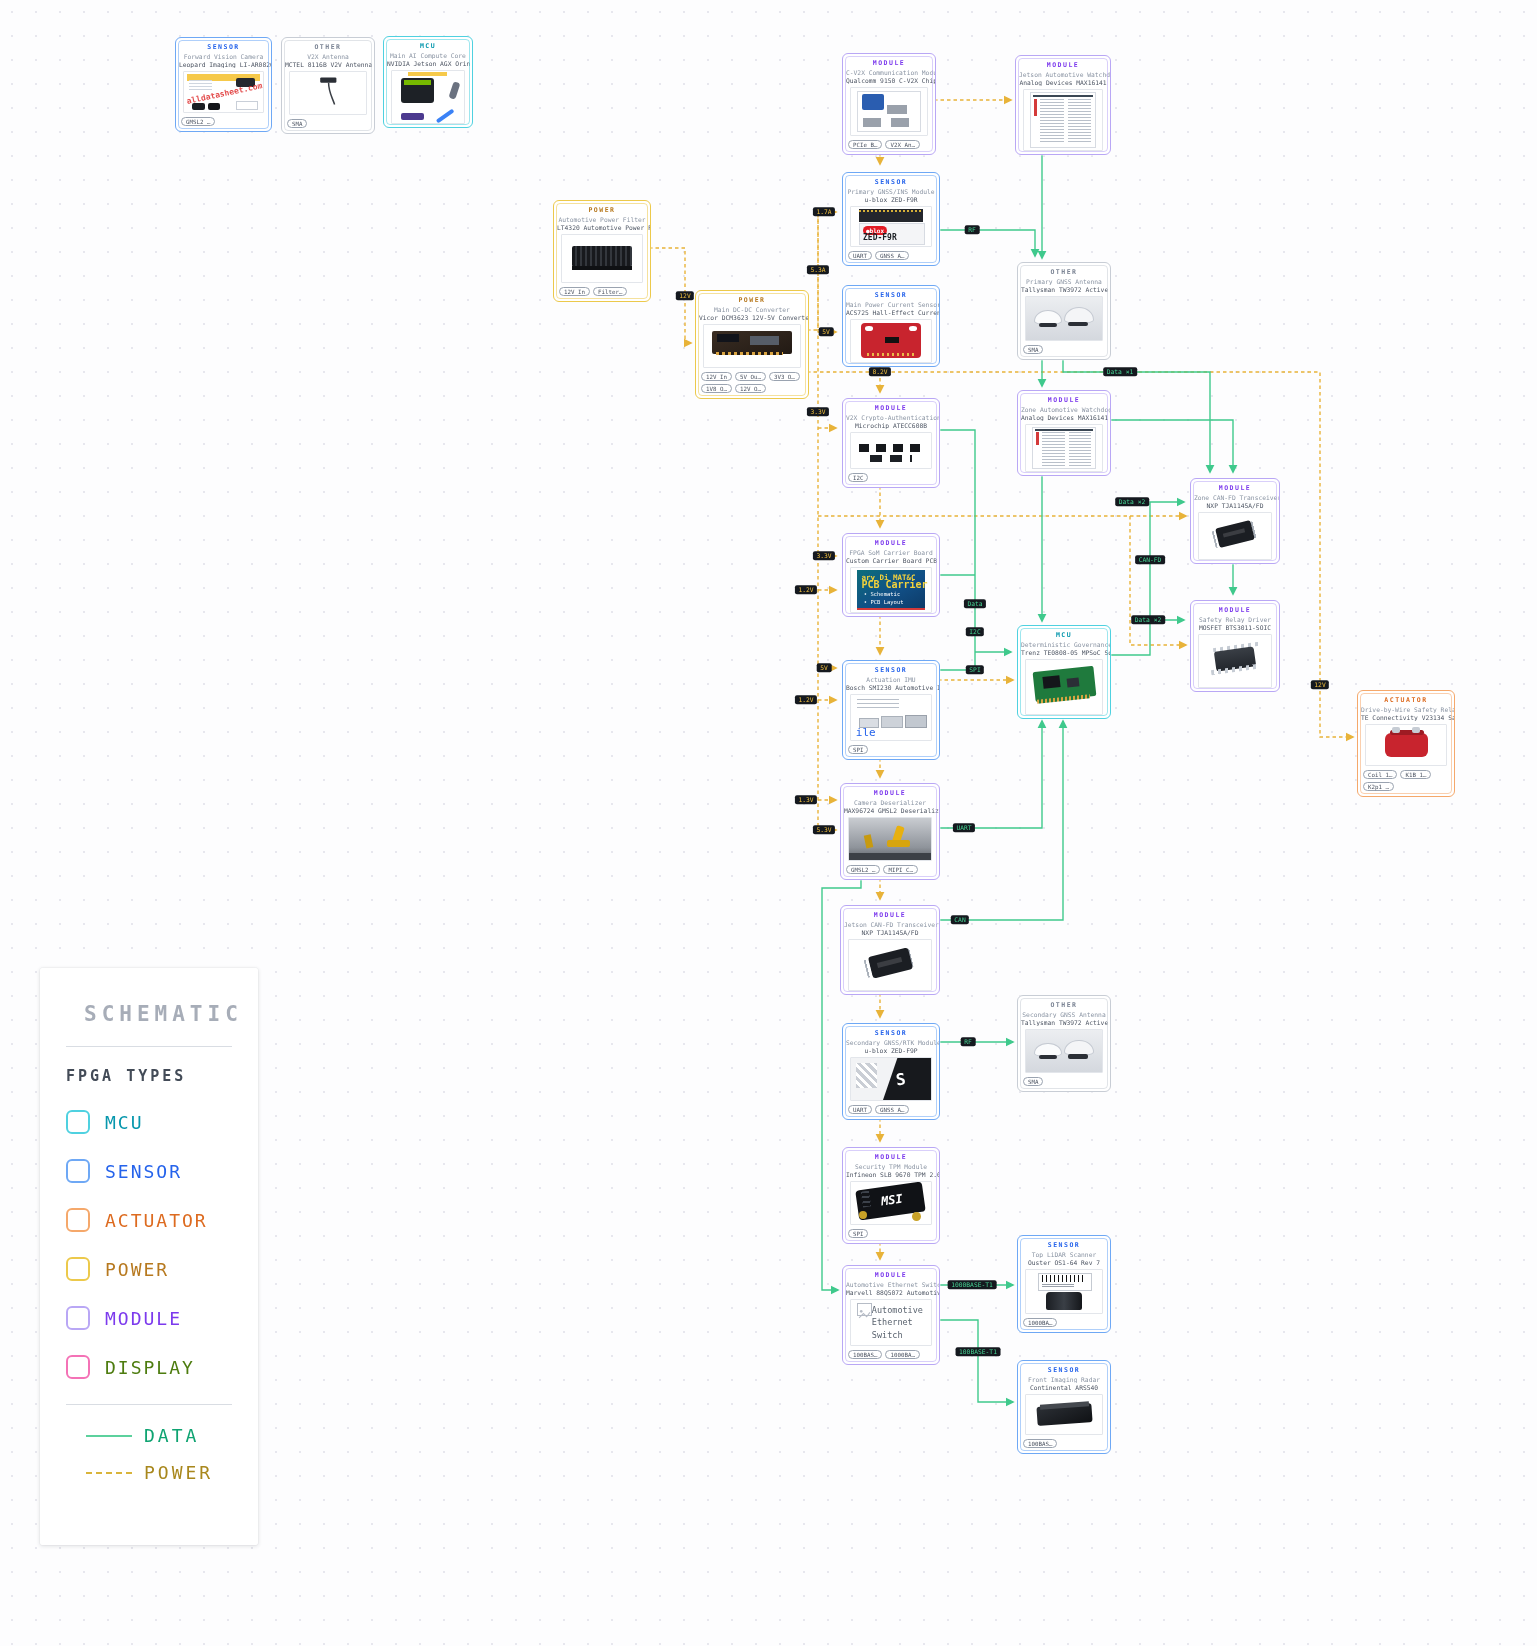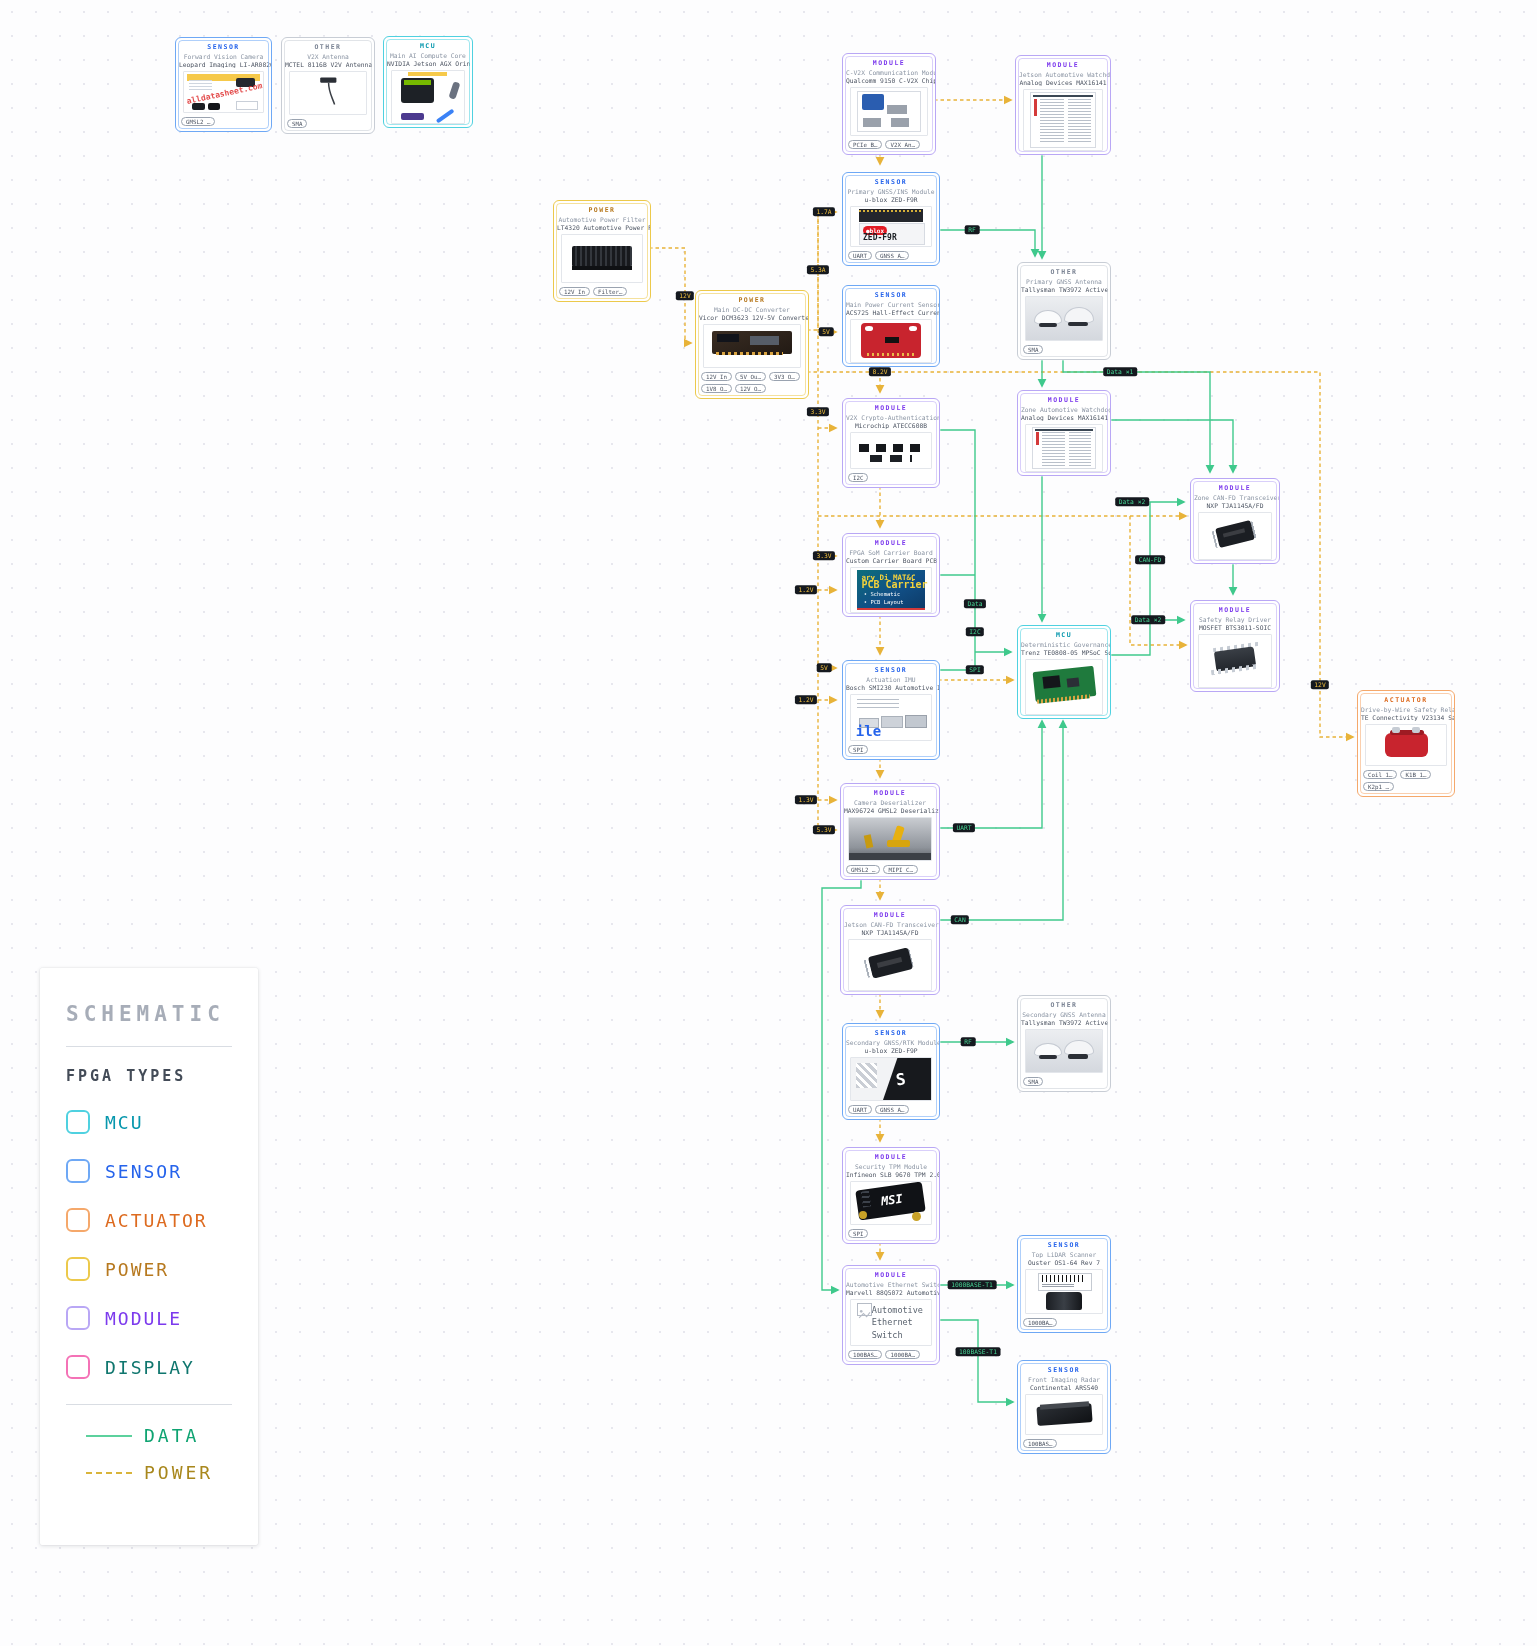--- a/index.html
+++ b/index.html
@@ -30,21 +30,21 @@
     padding:1.5px 3.5px;font-size:6.3px;white-space:nowrap;line-height:1;z-index:3;
   }
   .chip.power{color:#f3c13f;}
   .chip.data{color:#46d393;}
   
   .legend{
     position:absolute;left:40px;top:968px;width:218px;height:577px;background:#fff;z-index:10;
     box-shadow:0 1px 4px rgba(30,35,50,.14), 0 0 0 0.5px rgba(30,35,50,.05);
     border-radius:2px;padding:34px 26px;box-sizing:border-box;
   }
-  .lg-title{font-size:21px;letter-spacing:5px;color:#a7adb8;font-weight:bold;}
+  .lg-title{font-size:21px;letter-spacing:5px;color:#a7adb8;font-weight:bold;margin-left:18px;}
   .legend hr{border:none;border-top:1px solid #d9dde3;margin:20px 0;}
   .lg-sub{font-size:15px;letter-spacing:3px;color:#434b57;font-weight:bold;margin-bottom:10px;}
   .lg-item{display:flex;align-items:center;gap:15px;margin:25px 0;}
   .lg-swatch{width:20px;height:20px;border-radius:6px;border:2.5px solid;background:#fff;flex:none;}
   .lg-label{font-size:18px;letter-spacing:2px;}
   .lg-edge{display:flex;align-items:center;gap:12px;margin:16px 0;justify-content:flex-end;}
   .lg-line{width:46px;height:0;border-top-width:2.5px;flex:none;}
   .lg-edge-label{font-size:18px;letter-spacing:3px;width:88px;}
 </style>
 </head>
@@ -253,21 +253,21 @@
     </div>
     <div class="node" style="left: 842px; top: 660px; width: 96px; height: 98px; --c: #6ea8f5; --t: #2563eb;">
       <div class="ntype">SENSOR</div>
       <div class="nname">Actuation IMU</div>
       <div class="nmodel">Bosch SMI230 Automotive IMU</div>
       <div class="imgbox">
         <div style="position:absolute;left:8%;top:8%;width:52%;height:22%;background:repeating-linear-gradient(#b9c0ca 0 1.5px,transparent 1.5px 4px)"></div>
         <div style="position:absolute;left:10%;top:52%;width:22%;height:18%;background:#d9dde3;border:0.5px solid #aab1ba"></div>
         <div style="position:absolute;left:38%;top:46%;width:24%;height:22%;background:#cdd2d9;border:0.5px solid #aab1ba"></div>
         <div style="position:absolute;left:68%;top:44%;width:24%;height:26%;background:#c2c8d0;border:0.5px solid #9aa1ab"></div>
-        <div style="position:absolute;left:6%;bottom:2%;color:#2563eb;font-weight:bold;font-size:14px;">ile</div>
+        <div style="position:absolute;left:6%;bottom:2%;color:#2563eb;font-weight:normal;font-size:11px;">ile</div>
       </div>
       <div class="ports">
         <span class="port">SPI</span>
       </div>
     </div>
     <div class="node" style="left: 840px; top: 783px; width: 98px; height: 95px; --c: #b9a7f5; --t: #7c3aed;">
       <div class="ntype">MODULE</div>
       <div class="nname">Camera Deserializer</div>
       <div class="nmodel">MAX96724 GMSL2 Deserializer Board</div>
       <div class="imgbox">
@@ -515,21 +515,21 @@
       <div class="lg-item">
         <span class="lg-swatch" style="border-color: rgb(236, 201, 75);"></span>
         <span class="lg-label" style="color: rgb(183, 121, 31);">POWER</span>
       </div>
       <div class="lg-item">
         <span class="lg-swatch" style="border-color: rgb(185, 167, 245);"></span>
         <span class="lg-label" style="color: rgb(124, 58, 237);">MODULE</span>
       </div>
       <div class="lg-item">
         <span class="lg-swatch" style="border-color: rgb(244, 114, 182);"></span>
-        <span class="lg-label" style="color: #0f766e;">DISPLAY</span>
+        <span class="lg-label" style="color: #4d7c0f;">DISPLAY</span>
       </div>
     </div>
   <hr>
   <div id="lg-edges">
       <div class="lg-edge">
         <span class="lg-line" style="border-top: 2.5px solid rgb(63, 201, 140); opacity: 0.85;"></span>
         <span class="lg-edge-label" style="color: rgb(14, 163, 113);">DATA</span>
       </div>
       <div class="lg-edge">
         <span class="lg-line" style="border-top: 2.5px dashed rgb(217, 180, 58);"></span>

